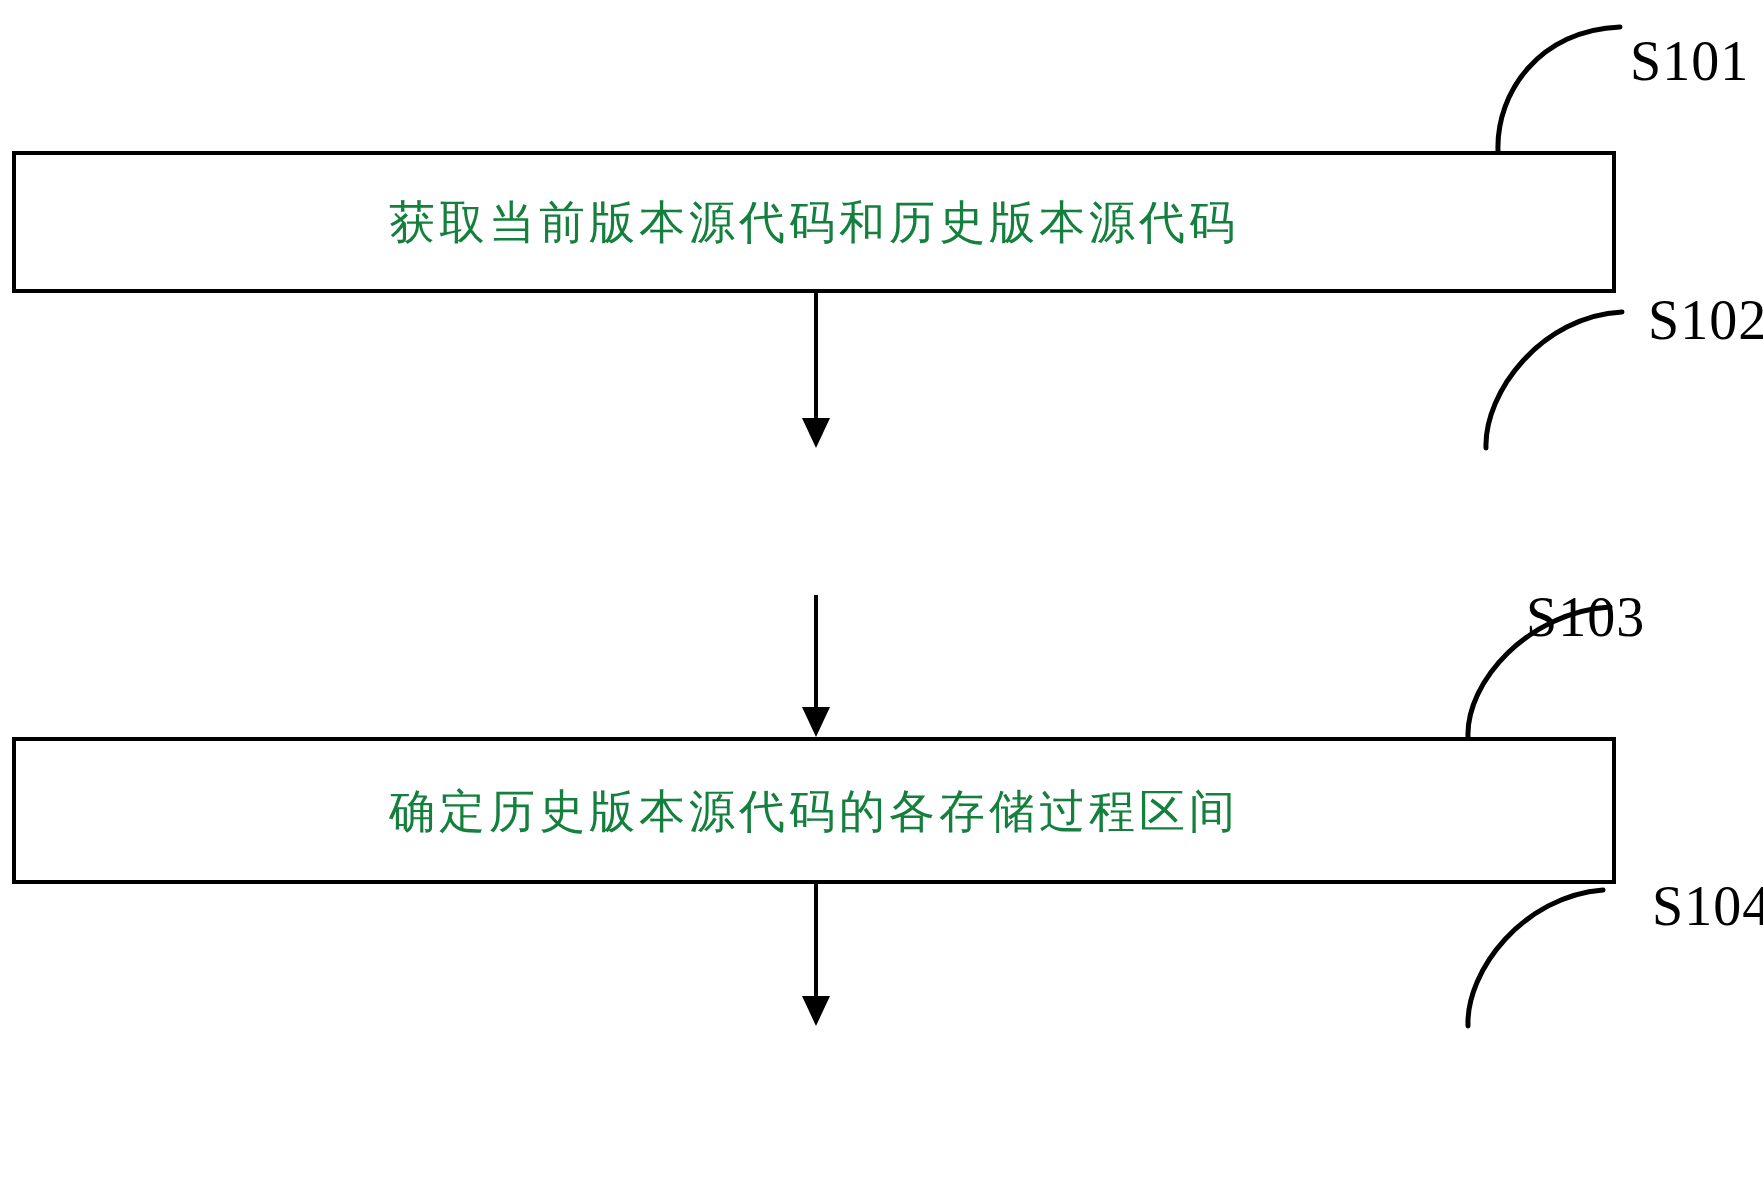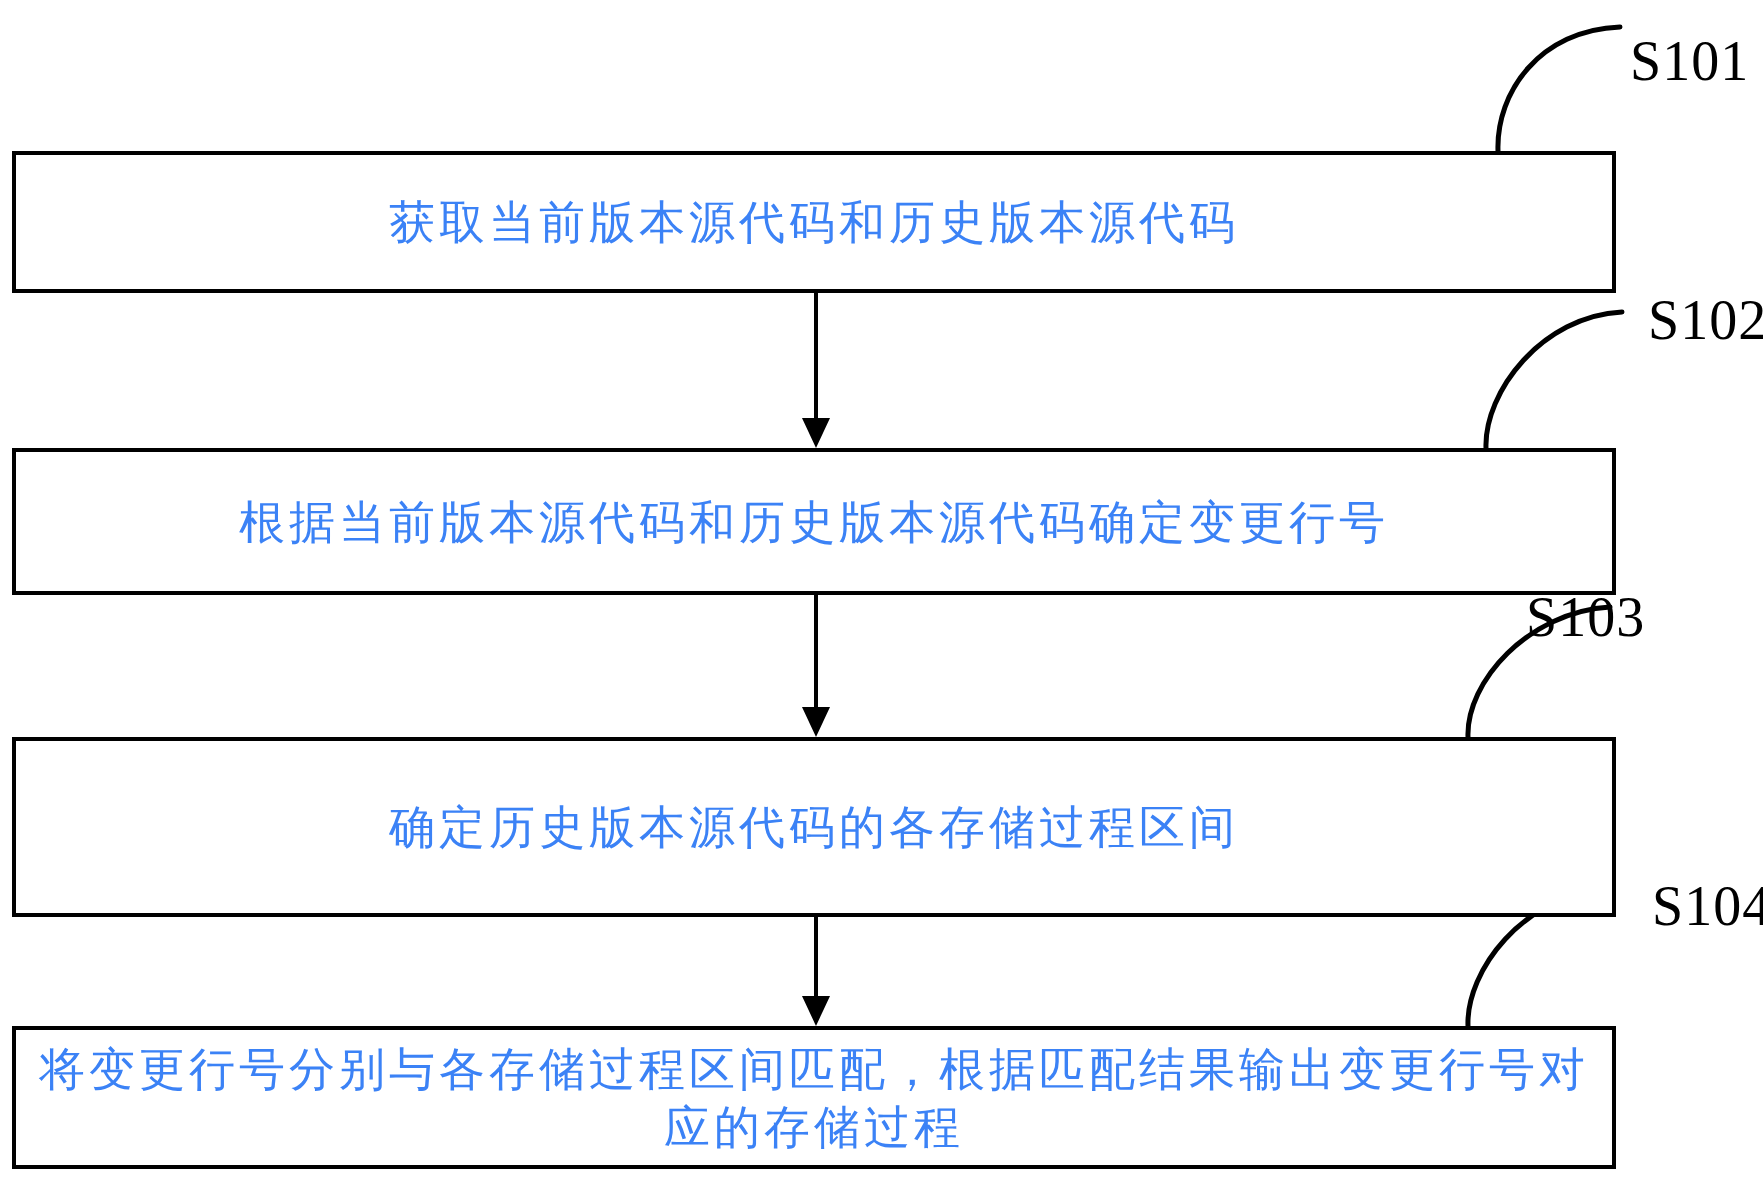--- a/index.html
+++ b/index.html
@@ -20,28 +20,28 @@
     left: 12px;
     width: 1604px;
     box-sizing: border-box;
     border: 4px solid #000000;
     background: #ffffff;
     display: flex;
     flex-direction: column;
     align-items: center;
     justify-content: center;
     text-align: center;
-    color: #3b82f6;
+    color: #15803d;
     font-size: 46px;
     letter-spacing: 4px;
     line-height: 58px;
   }
   .box-1 { top: 151px; height: 142px; }
   .box-2 { top: 448px; height: 147px; }
-  .box-3 { top: 737px; height: 180px; }
+  .box-3 { top: 737px; height: 147px; }
   .box-4 { top: 1026px; height: 143px; }
   .box-line {
     white-space: nowrap;
   }
   .step-label {
     position: absolute;
     color: #000000;
     font-size: 56px;
     line-height: 1;
     letter-spacing: 1px;
@@ -81,31 +81,24 @@
     <path d="M1498,151 C1496,92 1540,30 1620,27" fill="none" stroke="#000000" stroke-width="5" stroke-linecap="round"></path>
     <path d="M1486,448 C1484,392 1542,316 1622,312" fill="none" stroke="#000000" stroke-width="5" stroke-linecap="round"></path>
     <path d="M1468,737 C1466,682 1528,612 1610,607" fill="none" stroke="#000000" stroke-width="5" stroke-linecap="round"></path>
     <path d="M1468,1026 C1466,970 1524,896 1603,890" fill="none" stroke="#000000" stroke-width="5" stroke-linecap="round"></path>
   </svg>
 
   <div class="flow-box box-1">
     <div class="box-line">获取当前版本源代码和历史版本源代码</div>
   </div>
 
-  <div class="flow-box box-2">
-    <div class="box-line">根据当前版本源代码和历史版本源代码确定变更行号</div>
-  </div>
 
   <div class="flow-box box-3">
     <div class="box-line">确定历史版本源代码的各存储过程区间</div>
   </div>
 
-  <div class="flow-box box-4">
-    <div class="box-line">将变更行号分别与各存储过程区间匹配，根据匹配结果输出变更行号对</div>
-    <div class="box-line">应的存储过程</div>
-  </div>
 
   <div class="step-label label-1">S101</div>
   <div class="step-label label-2">S102</div>
   <div class="step-label label-3">S103</div>
   <div class="step-label label-4">S104</div>
 
 </div>
 
 </body></html>

